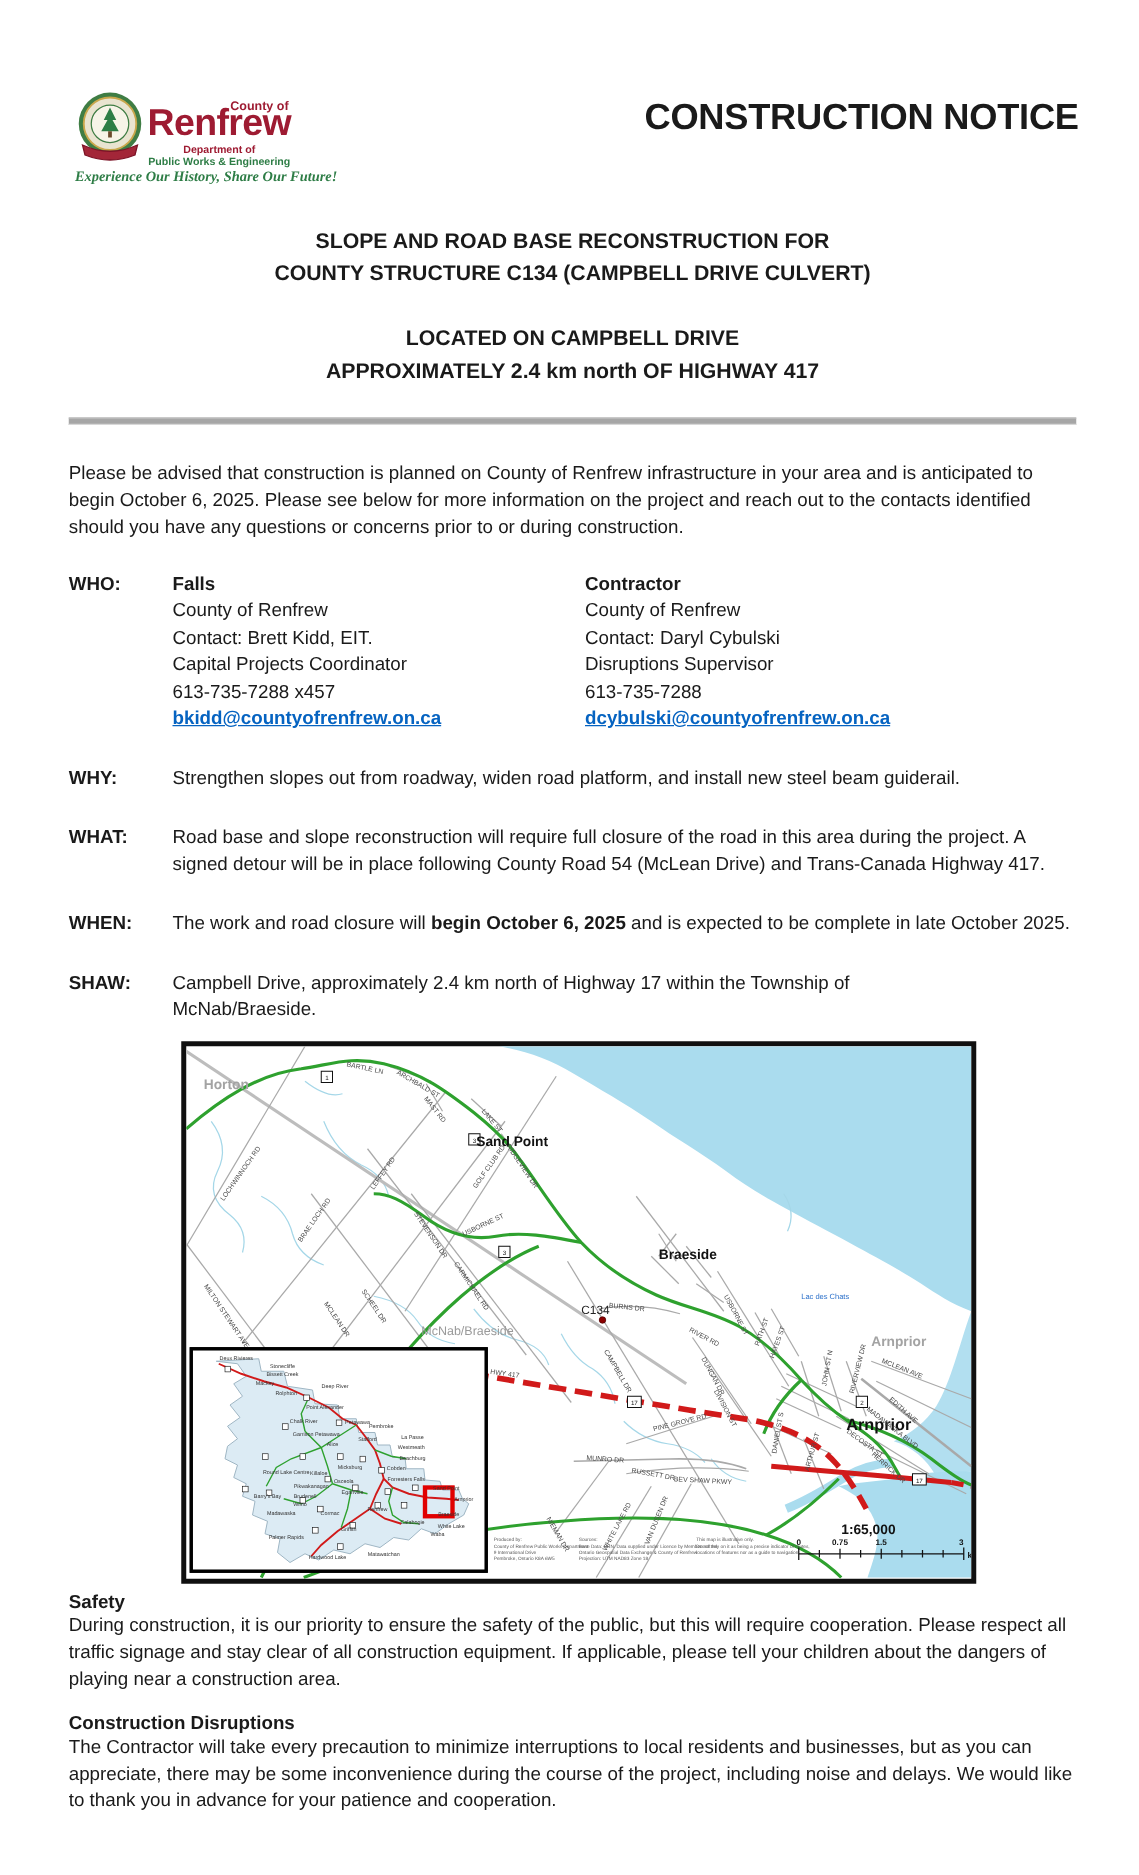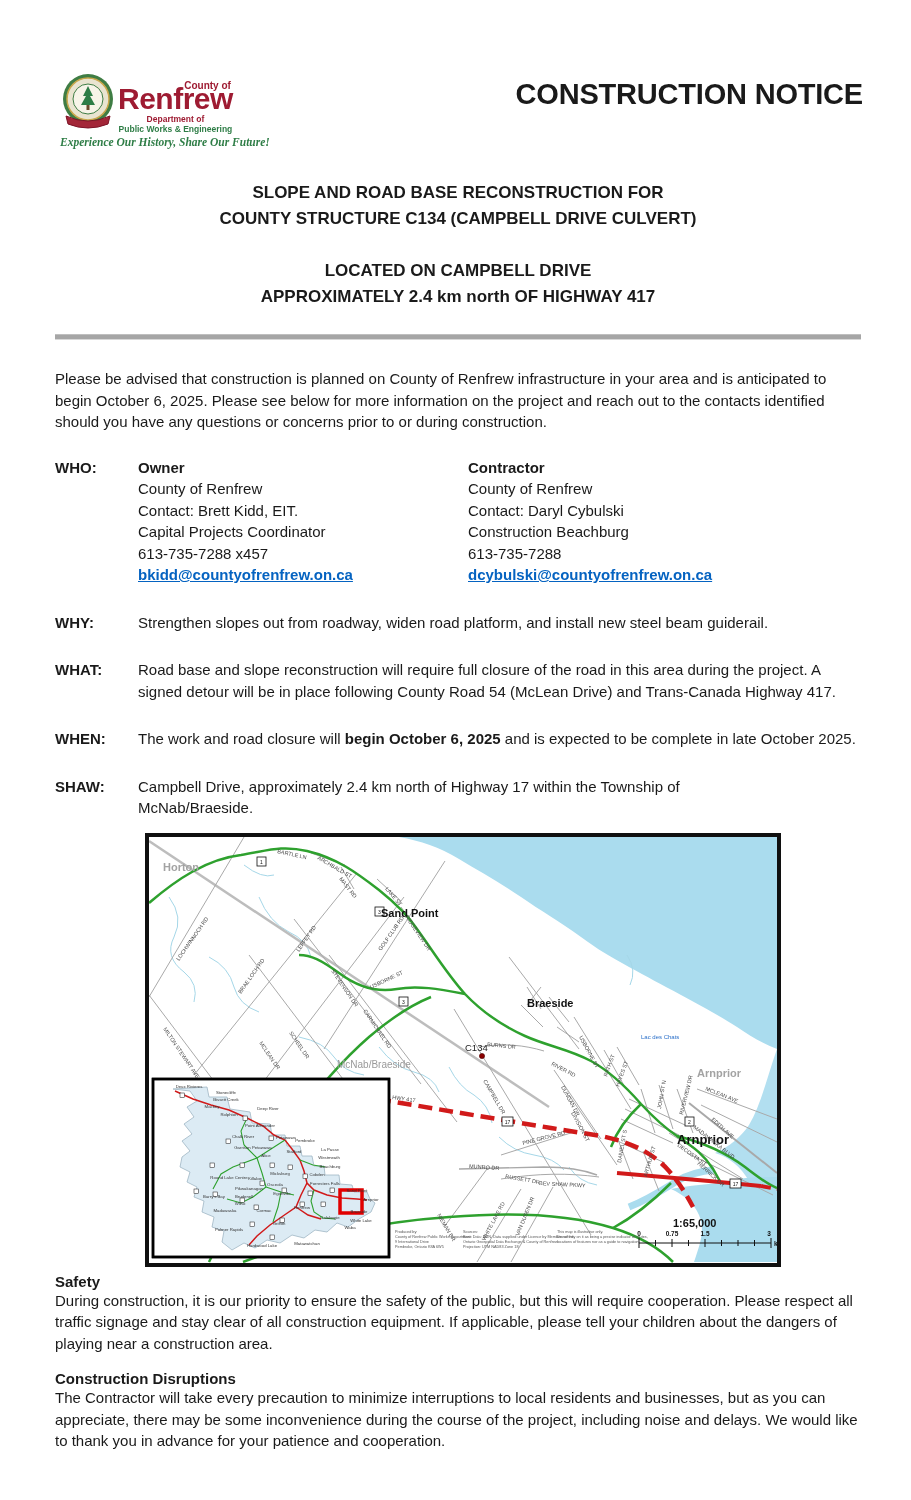--- a/index.html
+++ b/index.html
@@ -94,32 +94,32 @@
     </div>
 
     <hr class="rule">
 
     <div class="para">Please be advised that construction is planned on County of Renfrew infrastructure in your area and is anticipated to begin October 6, 2025.  Please see below for more information on the project and reach out to the contacts identified should you have any questions or concerns prior to or during construction.</div>
 
     <div class="sec">
       <div class="sec-label">WHO:</div>
       <div class="sec-body who-cols">
         <div class="who-col owner">
-          <div class="who-head">Owner</div>
+          <div class="who-head">Falls</div>
           <div>County of Renfrew</div>
           <div>Contact: Brett Kidd, EIT.</div>
           <div>Capital Projects Coordinator</div>
           <div>613-735-7288 x457</div>
           <div><a href="#" class="email">bkidd@countyofrenfrew.on.ca</a></div>
         </div>
         <div class="who-col contractor">
           <div class="who-head">Contractor</div>
           <div>County of Renfrew</div>
           <div>Contact: Daryl Cybulski</div>
-          <div>Construction Beachburg</div>
+          <div>Disruptions Supervisor</div>
           <div>613-735-7288</div>
           <div><a href="#" class="email">dcybulski@countyofrenfrew.on.ca</a></div>
         </div>
       </div>
     </div>
 
     <div class="sec" style="margin-top:26px;">
       <div class="sec-label">WHY:</div>
       <div class="sec-body">Strengthen slopes out from roadway, widen road platform, and install new steel beam guiderail.</div>
     </div>

